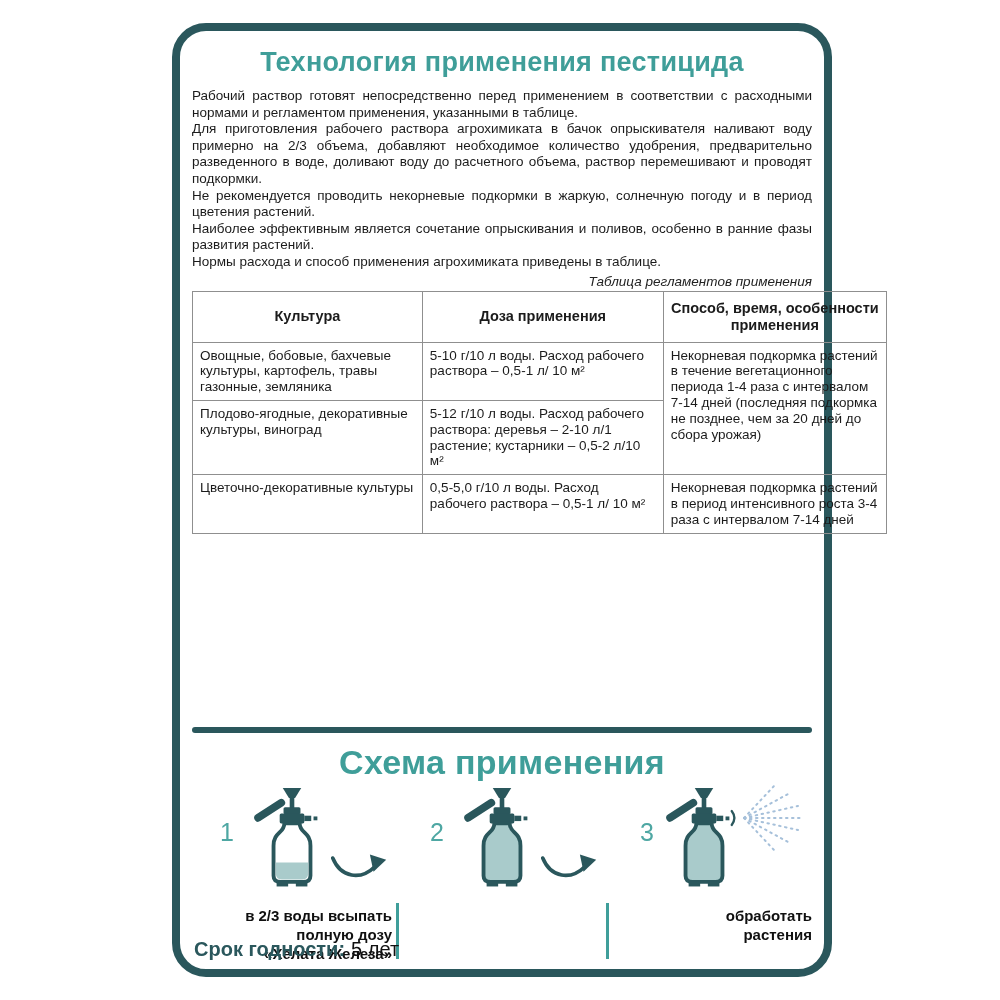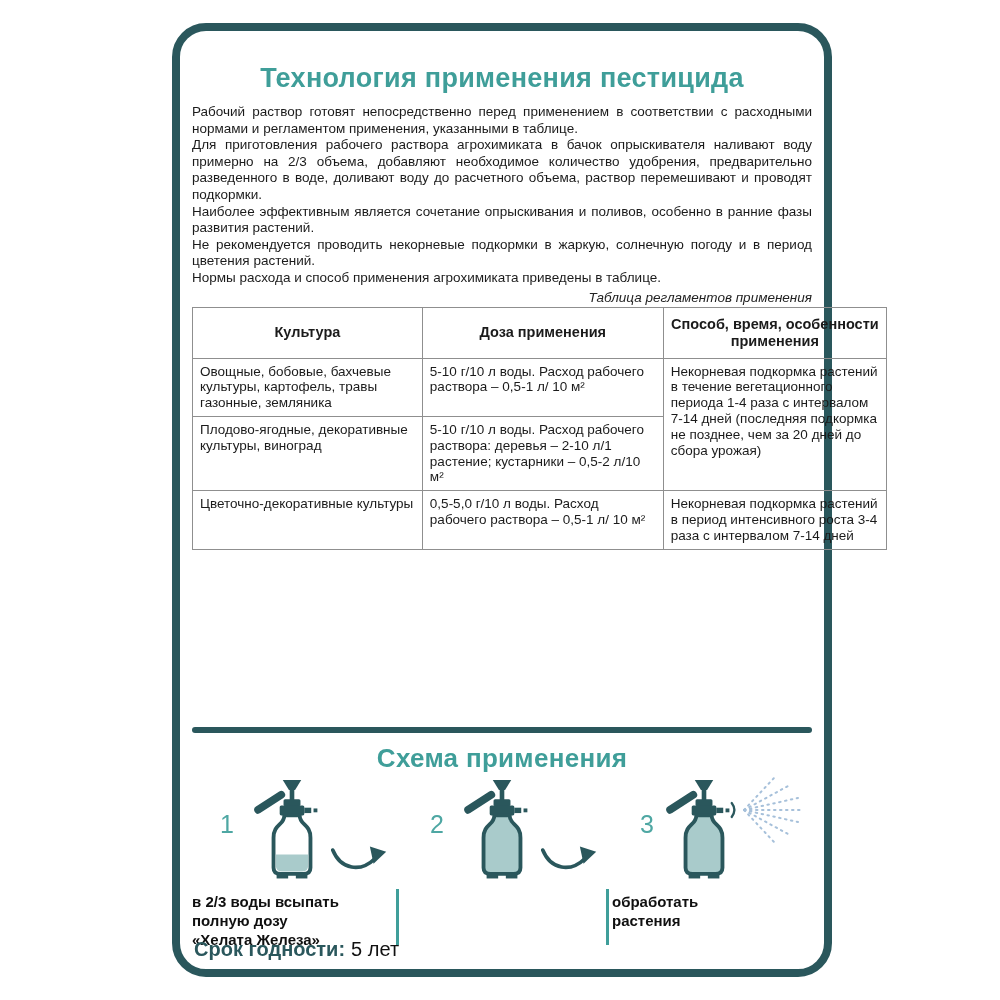--- a/index.html
+++ b/index.html
@@ -6,21 +6,21 @@
   body{
     width:1000px;height:1000px;background:#ffffff;
     font-family:"Liberation Sans",sans-serif;color:#1b1b1b;
     position:relative;overflow:hidden;
   }
   .frame{
     position:absolute;left:172px;top:23px;width:660px;height:954px;
     box-sizing:border-box;border:8px solid #2a575c;border-radius:34px;
     background:#ffffff;
   }
-  .content{position:absolute;left:12px;top:16px;width:620px;}
+  .content{position:absolute;left:12px;top:0;width:620px;}
   h1.page-title{
     margin:16px 0 10px 0;text-align:center;
     font-size:27px;font-weight:700;color:#3f9e99;letter-spacing:.3px;
   }
   .body-text p{
     margin:0;font-size:13.5px;line-height:16.6px;text-align:justify;
   }
   .table-caption{
     margin-top:3px;text-align:right;font-style:italic;font-size:13.5px;color:#222;
   }
@@ -34,54 +34,54 @@
   table.reg th{
     text-align:center;vertical-align:middle;font-size:14.5px;font-weight:700;
     padding:8px 6px;line-height:17px;
   }
   .col1{width:196px;}.col2{width:206px;}.col3{width:190px;}
   
   .schema{position:absolute;left:12px;top:696px;width:620px;}
   .schema-rule{height:6px;background:#2a575c;border-radius:3px;}
   h2.schema-title{
     margin:10px 0 6px 0;text-align:center;
-    font-size:26px;font-weight:700;color:#3f9e99;letter-spacing:.3px;
+    font-size:34px;font-weight:700;color:#3f9e99;letter-spacing:.3px;
   }
   .steps{display:flex;align-items:stretch;justify-content:space-between;}
   .step{width:200px;display:flex;flex-direction:column;}
   .icon-area{position:relative;height:102px;}
   .step-num{
     position:absolute;left:28px;top:30px;font-size:25px;color:#4ea7a3;
   }
   .bottle{display:block;margin:0 auto;height:100px;}
   .step3 .bottle{margin-left:52px;}
   .arrow{position:absolute;right:4px;bottom:6px;width:58px;height:32px;}
   .spray{position:absolute;right:6px;top:-4px;width:66px;height:74px;}
   .step-label{
-    margin-top:10px;text-align:left;font-weight:700;font-size:15px;line-height:19px;color:#101010;
+    margin-top:16px;text-align:right;font-weight:700;font-size:15px;line-height:19px;color:#101010;
   }
   .vdiv{width:3px;height:56px;background:#3f9e9a;align-self:flex-end;margin-bottom:4px;}
   
   .footer{position:absolute;left:14px;bottom:8px;font-size:20px;white-space:nowrap;margin-top:13px;}
   .shelf-label{font-weight:700;color:#2a575c;}
   .shelf-value{color:#111;margin-left:6px;}
 </style>
 </head>
 <body>
 
 <div class="frame">
   <div class="content">
 
     <h1 class="page-title">Технология применения пестицида</h1>
 
     <div class="body-text">
       <p>Рабочий раствор готовят непосредственно перед применением в соответствии с расходными нормами и регламентом применения, указанными в таблице.</p>
       <p>Для приготовления рабочего раствора агрохимиката в бачок опрыскивателя наливают воду примерно на 2/3 объема, добавляют необходимое количество удобрения, предварительно разведенного в воде, доливают воду до расчетного объема, раствор перемешивают и проводят подкормки.</p>
+      <p>Не рекомендуется проводить некорневые подкормки в жаркую, солнечную погоду и в период цветения растений.</p>
       <p>Наиболее эффективным является сочетание опрыскивания и поливов, особенно в ранние фазы развития растений.</p>
-      <p>Не рекомендуется проводить некорневые подкормки в жаркую, солнечную погоду и в период цветения растений.</p>
       <p>Нормы расхода и способ применения агрохимиката приведены в таблице.</p>
     </div>
 
     <div class="table-caption">Таблица регламентов применения</div>
 
     <table class="reg">
       <thead>
         <tr>
           <th class="col1">Культура</th>
           <th class="col2">Доза применения</th>
@@ -89,21 +89,21 @@
         </tr>
       </thead>
       <tbody>
         <tr>
           <td>Овощные, бобовые, бахчевые культуры, картофель, травы газонные, земляника</td>
           <td>5-10 г/10 л воды. Расход рабочего раствора – 0,5-1 л/ 10 м²</td>
           <td rowspan="2">Некорневая подкормка растений в течение вегетационного периода 1-4 раза с интервалом 7-14 дней (последняя подкормка не позднее, чем за 20 дней до сбора урожая)</td>
         </tr>
         <tr>
           <td>Плодово-ягодные, декоративные культуры, виноград</td>
-          <td>5-10 г/10 л воды. Расход рабочего раствора: деревья – 2-10 л/1 растение; кустарники – 0,5-2 л/10 м²</td>
+          <td>5-12 г/10 л воды. Расход рабочего раствора: деревья – 2-10 л/1 растение; кустарники – 0,5-2 л/10 м²</td>
         </tr>
         <tr>
           <td>Цветочно-декоративные культуры</td>
           <td>0,5-5,0 г/10 л воды. Расход рабочего раствора – 0,5-1 л/ 10 м²</td>
           <td>Некорневая подкормка растений в период интенсивного роста 3-4 раза с интервалом 7-14 дней</td>
         </tr>
       </tbody>
     </table>
   </div>
 

